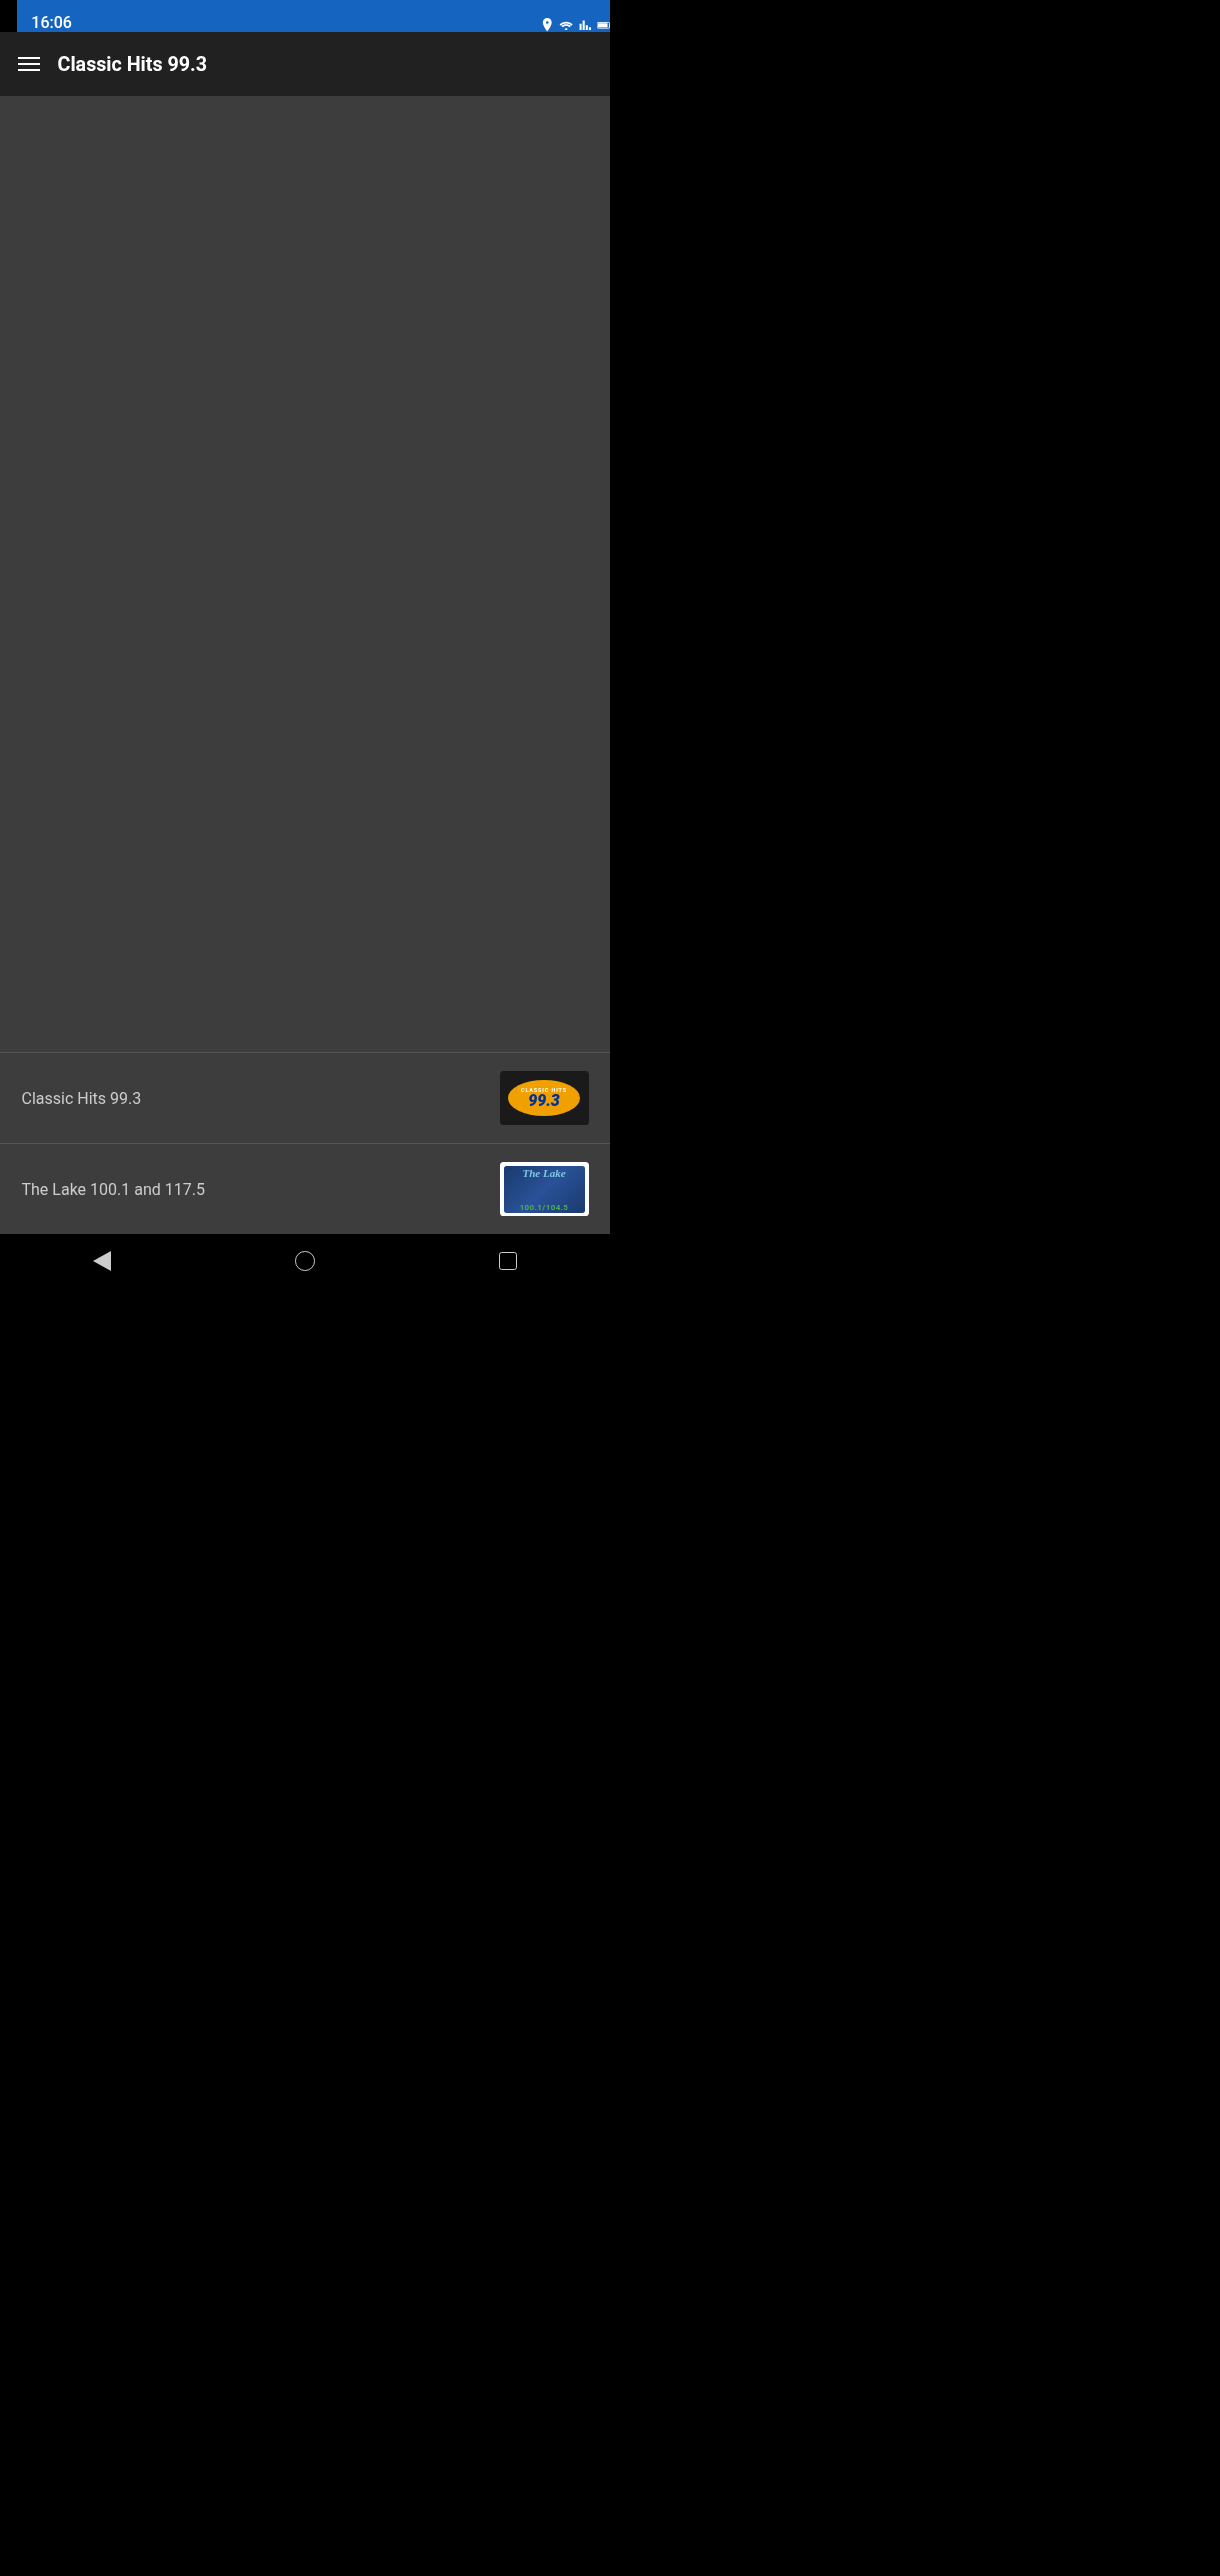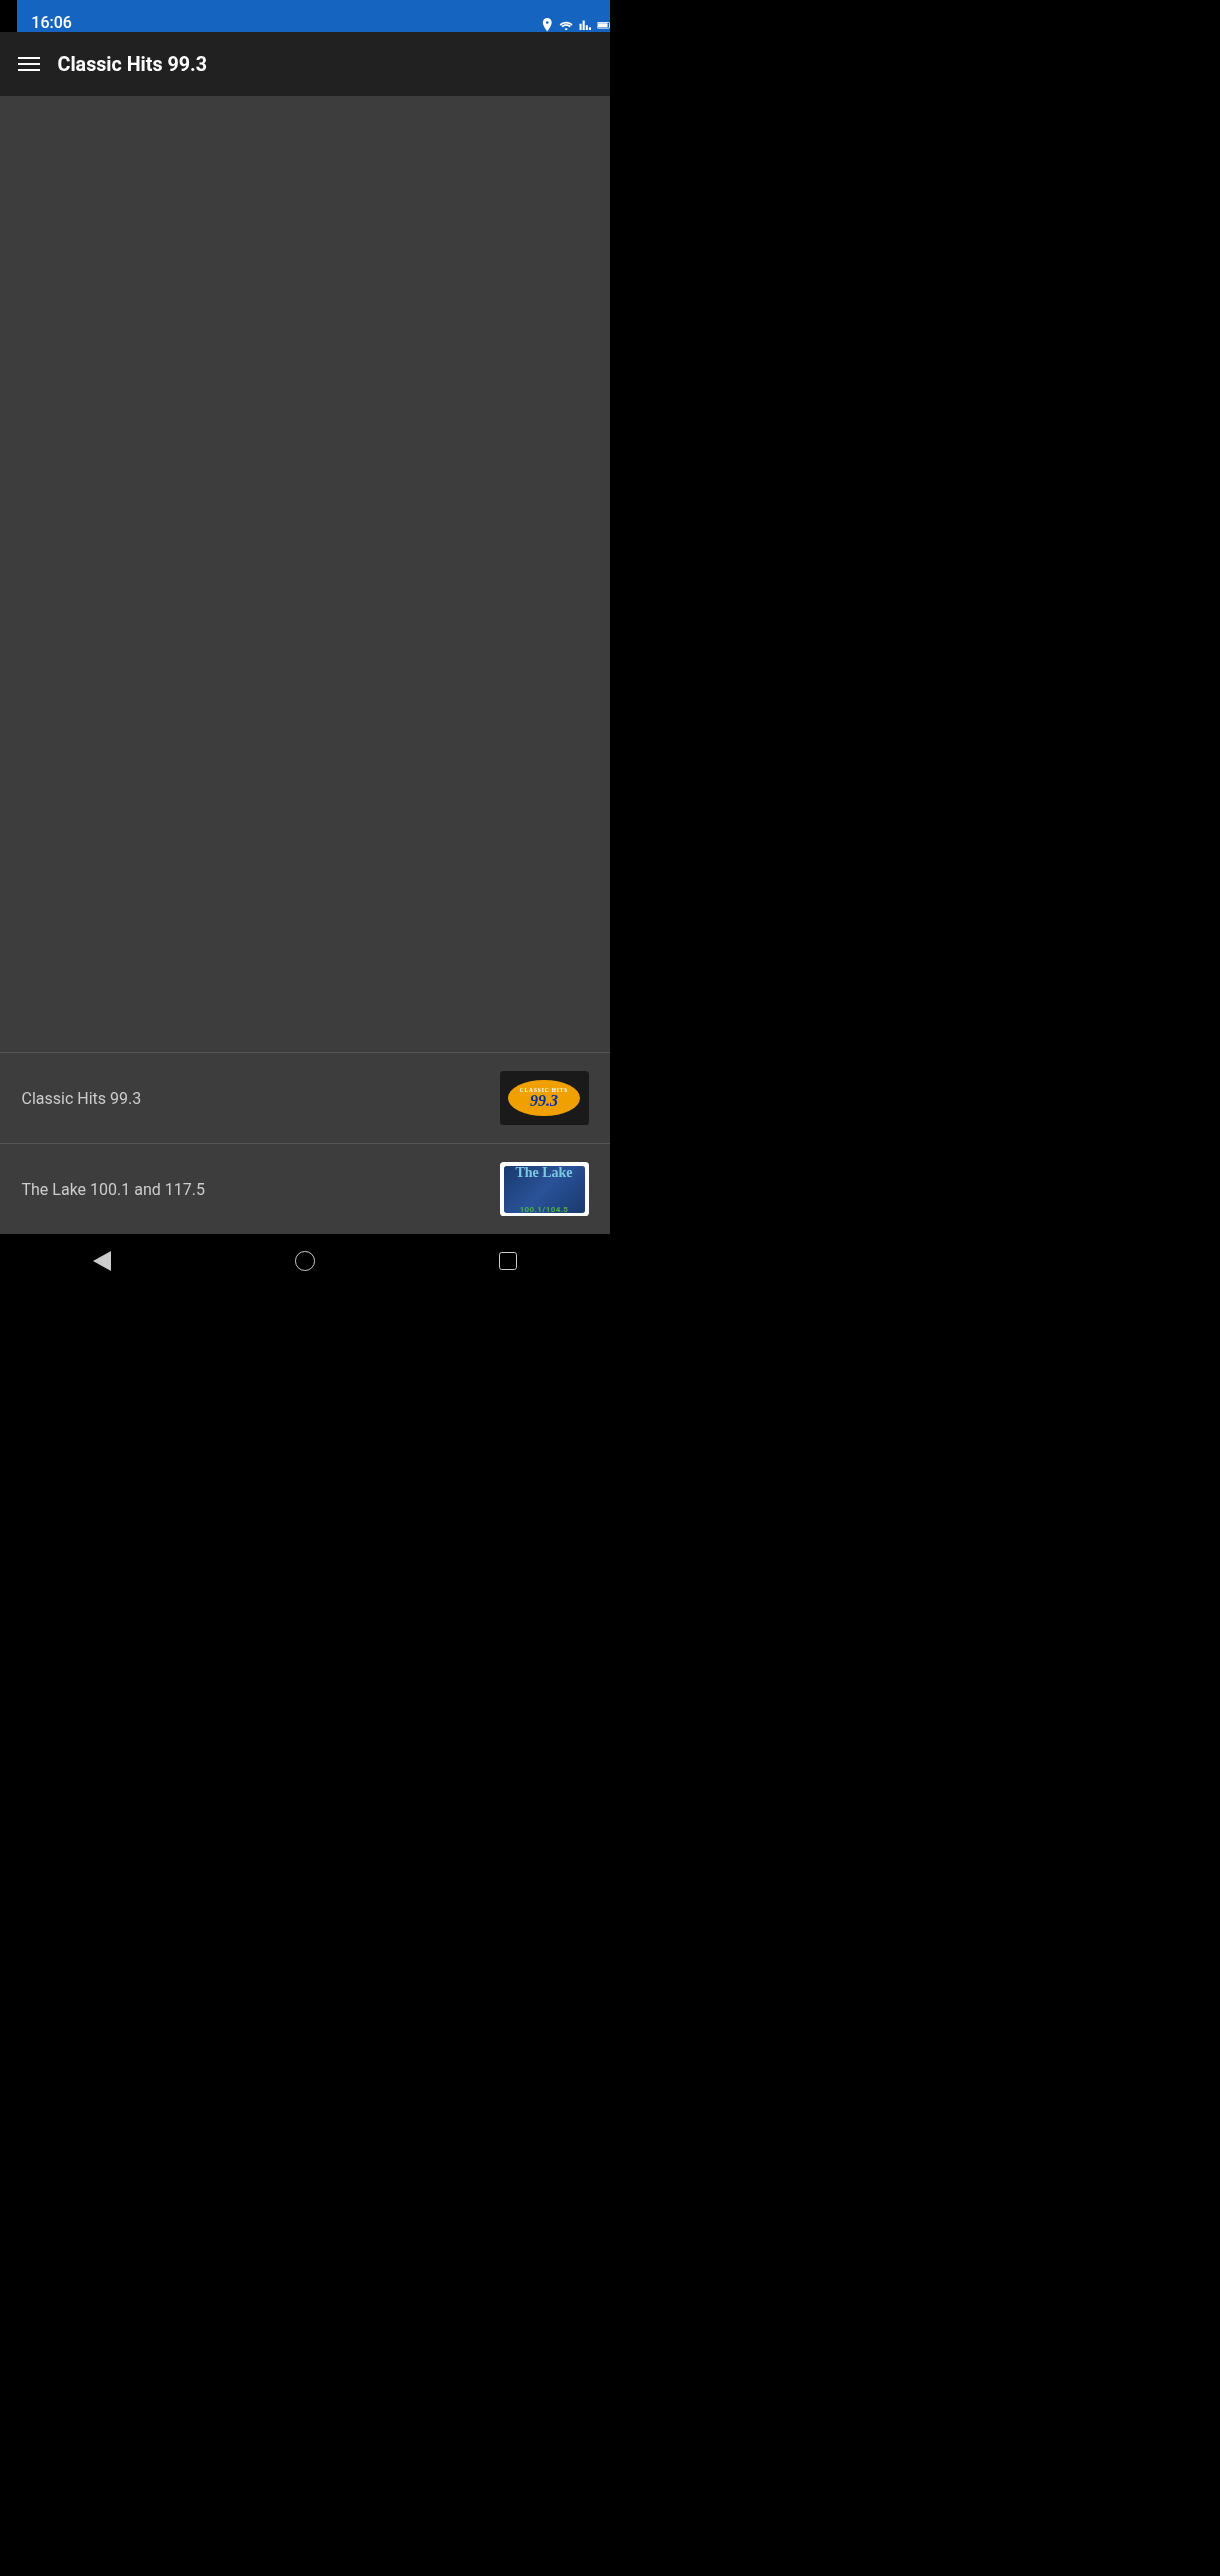--- a/index.html
+++ b/index.html
@@ -180,21 +180,22 @@
       background: linear-gradient(135deg, #1a3a6e 0%, #2a5298 50%, #1a3a6e 100%);
       display: flex;
       flex-direction: column;
       align-items: center;
       justify-content: center;
       border-radius: 2.7px;
     }
 
     .lake-title {
       color: #7ec8e3;
-      font-size: 14px;
+      font-size: 11px;
+      font-style: italic;
       font-weight: bold;
       font-family: Georgia, serif;
     }
 
     .lake-freq {
       color: #4caf50;
       font-size: 8px;
       font-weight: bold;
       letter-spacing: 0.4px;
       margin-top: 24px;
@@ -331,21 +332,21 @@
 
   <div class="hero-area"></div>
 
   <div class="station-list">
 
     <div class="station-item">
       <span class="station-name">Classic Hits 99.3</span>
       <div class="station-logo logo-classic">
         <div class="logo-classic-inner">
           <div class="oval-bg">
-            <div style="text-align:center; position:relative;font-family:Liberation Serif, serif;">
+            <div style="text-align:center; position:relative;">
               <div class="oval-sub" style="top:0;position:relative;color:#fff;font-size:5.4px;font-weight:bold;letter-spacing:0.9px;">CLASSIC HITS</div>
               <div class="oval-text" style="font-size:16px;font-weight:900;color:#003399;font-style:italic;">99.3</div>
             </div>
           </div>
         </div>
       </div>
     </div>
 
     <div class="station-item">
       <span class="station-name">The Lake 100.1 and 117.5</span>

